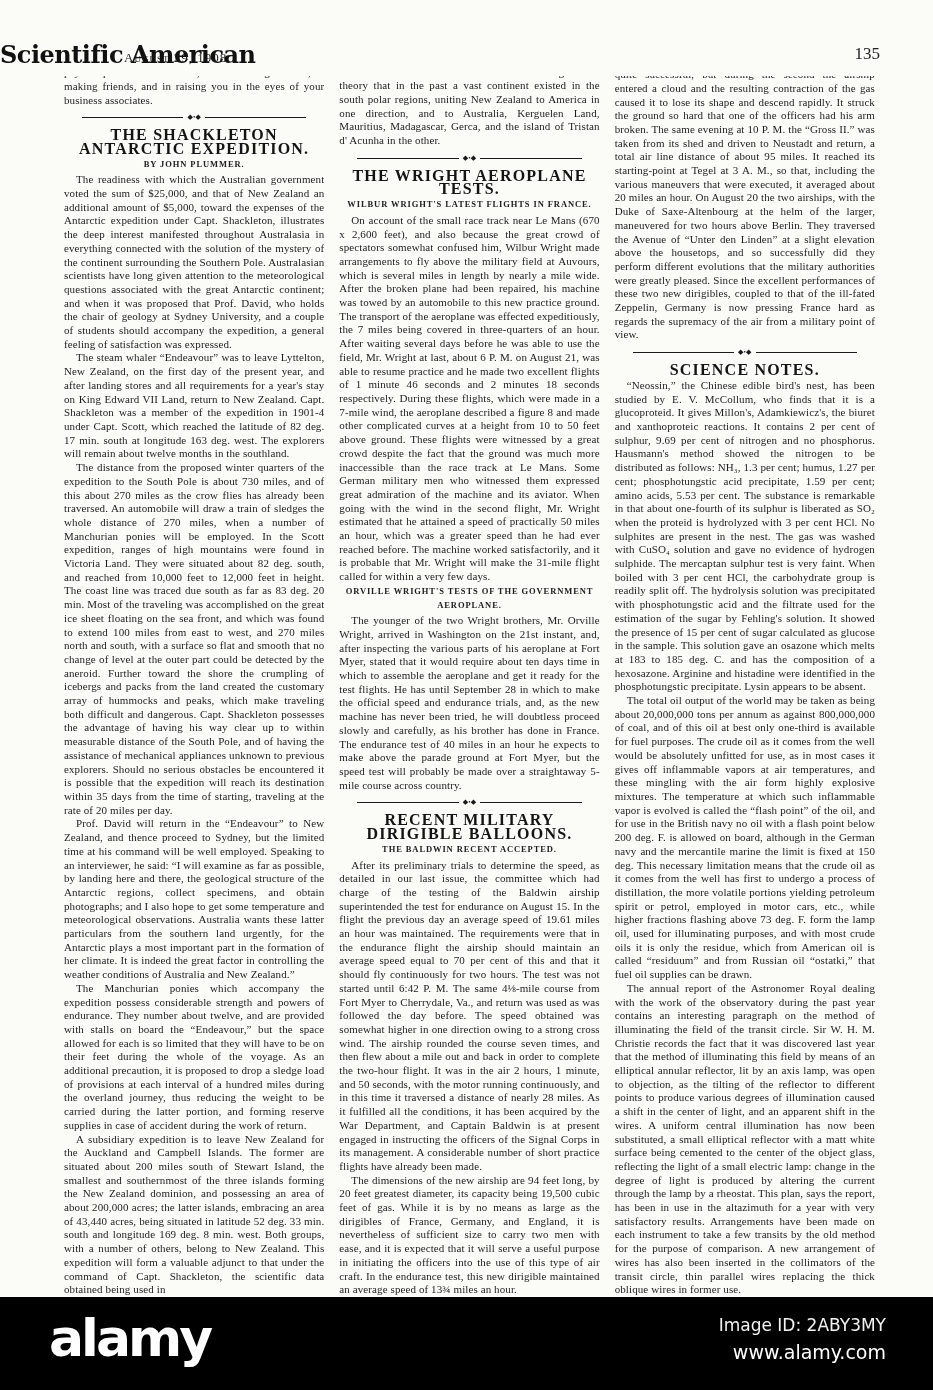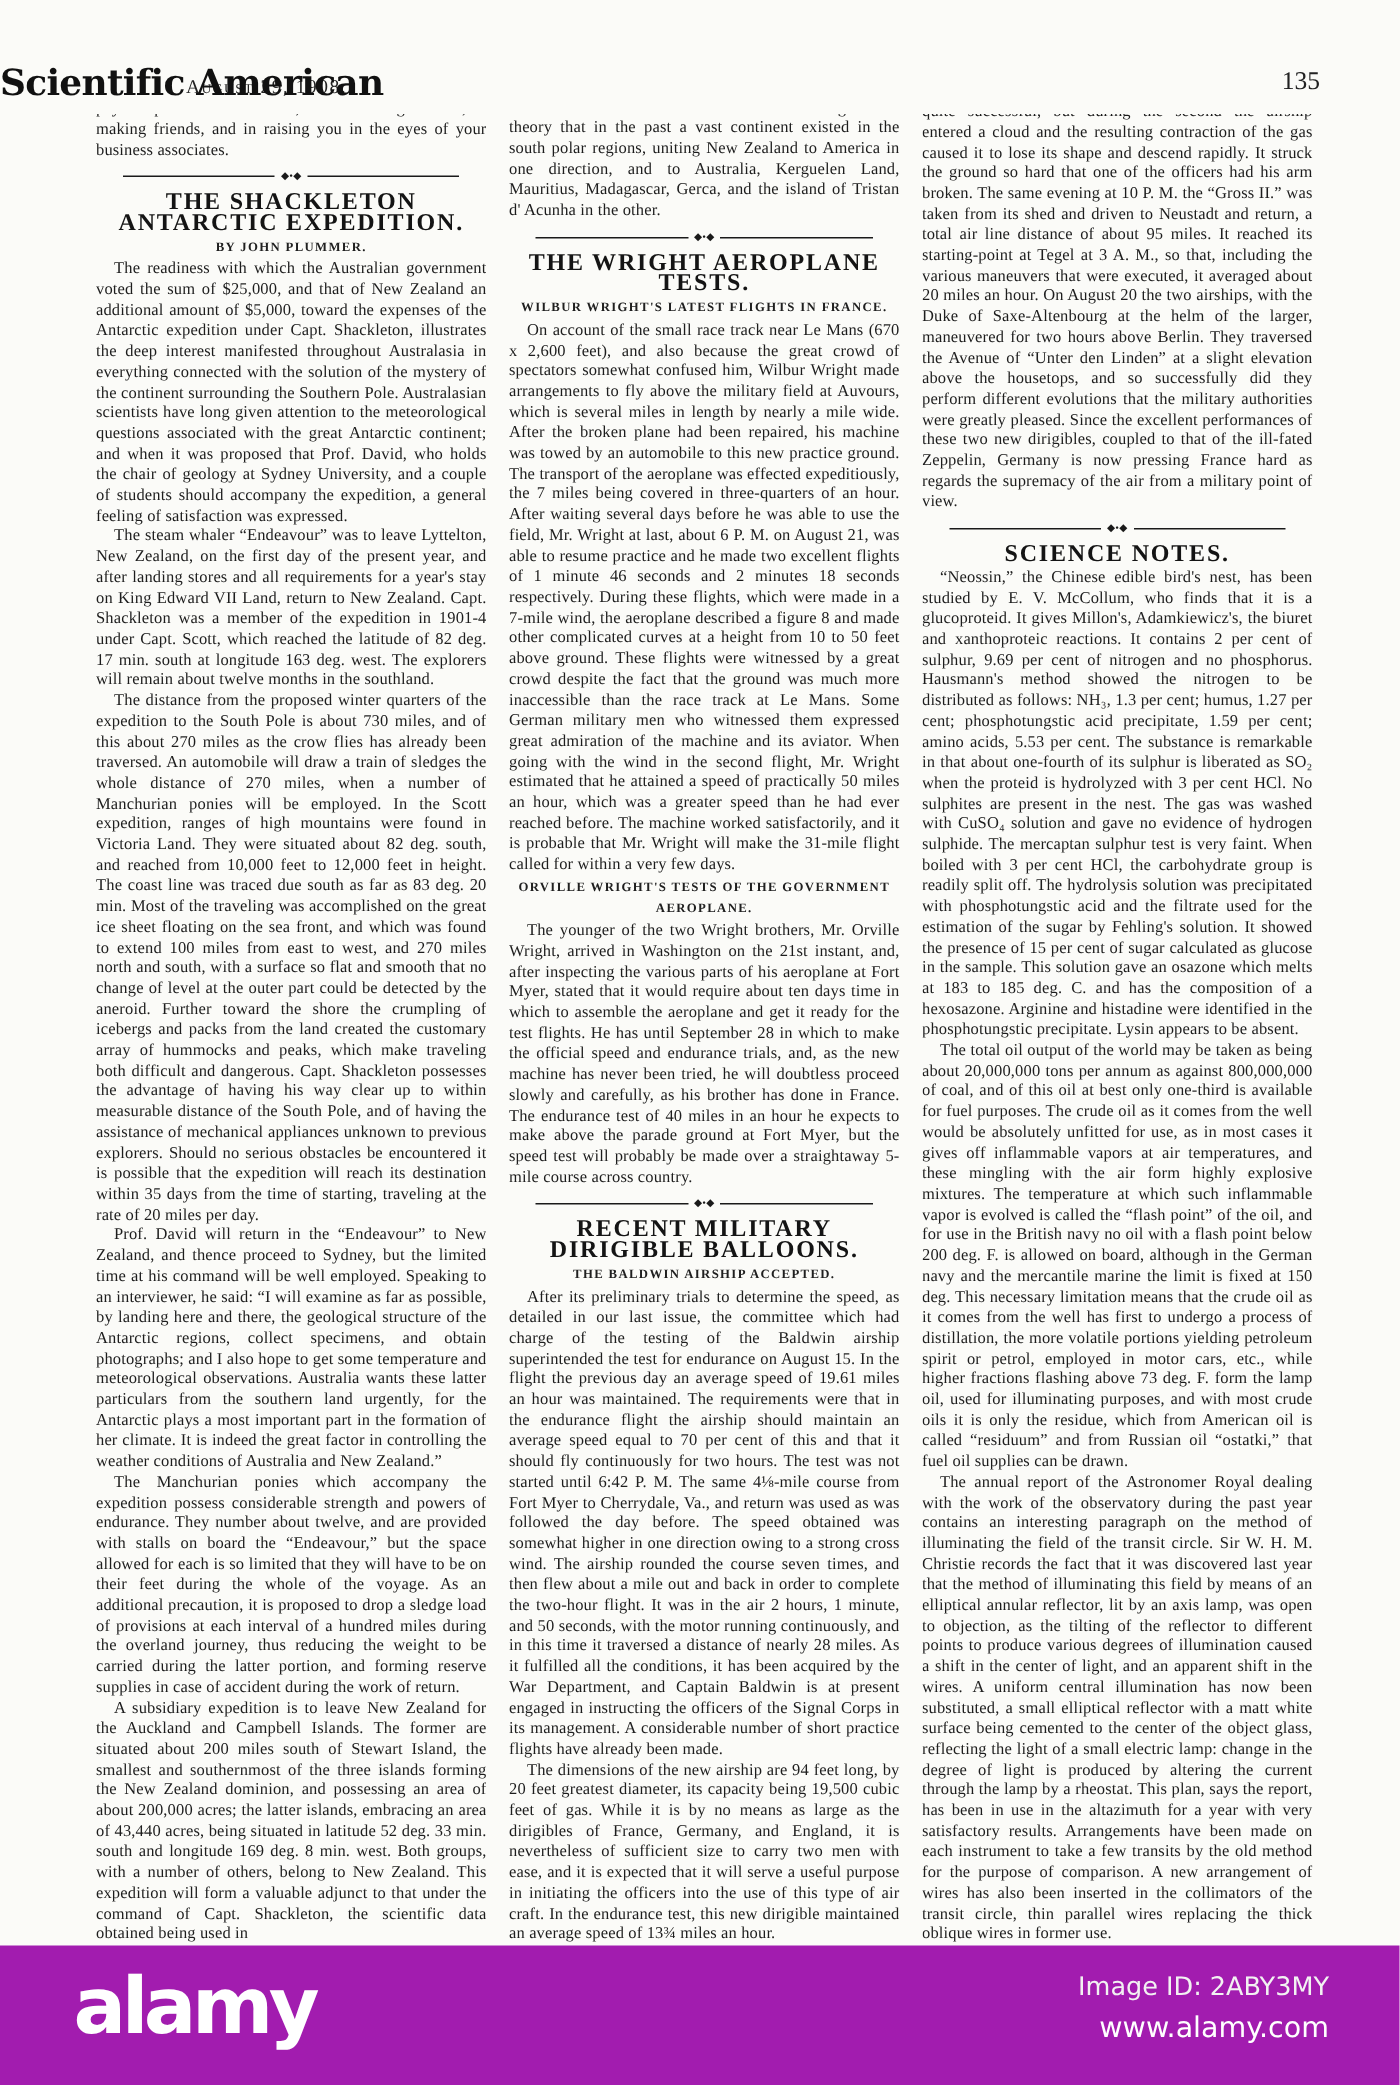--- a/index.html
+++ b/index.html
@@ -25,21 +25,21 @@
   .paragraph.no-indent{text-indent:0;}
   .heading{text-align:center;font-weight:bold;font-size:16px;letter-spacing:1.2px;
            margin:3px 0 2px 0;text-indent:0;color:#141414;}
   .subheading{text-align:center;font-size:8.5px;letter-spacing:0.9px;margin:1px 0 2px 0;
               text-indent:0;color:#202020;font-weight:600;}
   .divider{display:flex;align-items:center;height:15px;margin:3px 18px 2px 18px;text-indent:0;}
   .divider .dline{flex:1 1 auto;height:1px;background:#1a1a1a;}
   .divider .dorn{flex:0 0 auto;padding:0 4px;font-size:7px;color:#1a1a1a;line-height:1;}
 
   
-  .footer{position:absolute;left:0;right:0;top:1297px;height:93px;background:#a21caf;
+  .footer{position:absolute;left:0;right:0;top:1297px;height:93px;background:#000000;
           font-family:"DejaVu Sans",sans-serif;color:#fff;}
   .f-logo{position:absolute;left:49px;top:8px;font-size:52px;font-weight:bold;
           letter-spacing:-3px;line-height:1.3;color:#fff;}
   .f-right{position:absolute;right:47px;top:18px;text-align:right;}
   .f-id{font-size:17px;font-weight:400;color:#f2f2f2;margin-bottom:6px;}
   .f-url{font-size:19px;font-weight:normal;color:#fff;}
 </style>
 </head>
 <body>
 
@@ -79,21 +79,21 @@
         <div class="subheading">WILBUR WRIGHT'S LATEST FLIGHTS IN FRANCE.</div>
         <div class="paragraph">On account of the small race track near Le Mans (670 x 2,600 feet), and also because the great crowd of spectators somewhat confused him, Wilbur Wright made arrangements to fly above the military field at Auvours, which is several miles in length by nearly a mile wide.  After the broken plane had been repaired, his machine was towed by an automobile to this new practice ground.  The transport of the aeroplane was effected expeditiously, the 7 miles being covered in three-quarters of an hour.  After waiting several days before he was able to use the field, Mr. Wright at last, about 6 P. M. on August 21, was able to resume practice and he made two excellent flights of 1 minute 46 seconds and 2 minutes 18 seconds respectively.  During these flights, which were made in a 7-mile wind, the aeroplane described a figure 8 and made other complicated curves at a height from 10 to 50 feet above ground.  These flights were witnessed by a great crowd despite the fact that the ground was much more inaccessible than the race track at Le Mans.  Some German military men who witnessed them expressed great admiration of the machine and its aviator.  When going with the wind in the second flight, Mr. Wright estimated that he attained a speed of practically 50 miles an hour, which was a greater speed than he had ever reached before.  The machine worked satisfactorily, and it is probable that Mr. Wright will make the 31-mile flight called for within a very few days.</div>
         <div class="subheading">ORVILLE WRIGHT'S TESTS OF THE GOVERNMENT AEROPLANE.</div>
         <div class="paragraph">The younger of the two Wright brothers, Mr. Orville Wright, arrived in Washington on the 21st instant, and, after inspecting the various parts of his aeroplane at Fort Myer, stated that it would require about ten days time in which to assemble the aeroplane and get it ready for the test flights.  He has until September 28 in which to make the official speed and endurance trials, and, as the new machine has never been tried, he will doubtless proceed slowly and carefully, as his brother has done in France.  The endurance test of 40 miles in an hour he expects to make above the parade ground at Fort Myer, but the speed test will probably be made over a straightaway 5-mile course across country.</div>
         <div class="divider">
           <span class="dline"></span>
           <span class="dorn">◆•◆</span>
           <span class="dline"></span>
         </div>
         <div class="heading">RECENT MILITARY DIRIGIBLE BALLOONS.</div>
-        <div class="subheading">THE BALDWIN AIRSHIP ACCEPTED.</div>
+        <div class="subheading">THE BALDWIN RECENT ACCEPTED.</div>
         <div class="paragraph">After its preliminary trials to determine the speed, as detailed in our last issue, the committee which had charge of the testing of the Baldwin airship superintended the test for endurance on August 15.  In the flight the previous day an average speed of 19.61 miles an hour was maintained.  The requirements were that in the endurance flight the airship should maintain an average speed equal to 70 per cent of this and that it should fly continuously for two hours.  The test was not started until 6:42 P. M.  The same 4⅛-mile course from Fort Myer to Cherrydale, Va., and return was used as was followed the day before.  The speed obtained was somewhat higher in one direction owing to a strong cross wind.  The airship rounded the course seven times, and then flew about a mile out and back in order to complete the two-hour flight.  It was in the air 2 hours, 1 minute, and 50 seconds, with the motor running continuously, and in this time it traversed a distance of nearly 28 miles.  As it fulfilled all the conditions, it has been acquired by the War Department, and Captain Baldwin is at present engaged in instructing the officers of the Signal Corps in its management.  A considerable number of short practice flights have already been made.</div>
         <div class="paragraph">The dimensions of the new airship are 94 feet long, by 20 feet greatest diameter, its capacity being 19,500 cubic feet of gas.  While it is by no means as large as the dirigibles of France, Germany, and England, it is nevertheless of sufficient size to carry two men with ease, and it is expected that it will serve a useful purpose in initiating the officers into the use of this type of air craft.  In the endurance test, this new dirigible maintained an average speed of 13¾ miles an hour.</div>
       </div>
       <div class="column">
         <div class="paragraph no-indent">army have been experimenting with the two new military dirigibles which Germany has recently had constructed—the “Parseval,” and the “Gross II.,” the latter of which is considerably smaller than the former. On August 14 the “Parseval” made a 2¾-hour flight, during which it circled completely around the city of Berlin.  On August 17 it made two more ascents in the morning.  The first was quite successful, but during the second the airship entered a cloud and the resulting contraction of the gas caused it to lose its shape and descend rapidly.  It struck the ground so hard that one of the officers had his arm broken.  The same evening at 10 P. M. the “Gross II.” was taken from its shed and driven to Neustadt and return, a total air line distance of about 95 miles.  It reached its starting-point at Tegel at 3 A. M., so that, including the various maneuvers that were executed, it averaged about 20 miles an hour.  On August 20 the two airships, with the Duke of Saxe-Altenbourg at the helm of the larger, maneuvered for two hours above Berlin.  They traversed the Avenue of “Unter den Linden” at a slight elevation above the housetops, and so successfully did they perform different evolutions that the military authorities were greatly pleased.  Since the excellent performances of these two new dirigibles, coupled to that of the ill-fated Zeppelin, Germany is now pressing France hard as regards the supremacy of the air from a military point of view.</div>
         <div class="divider">
           <span class="dline"></span>
           <span class="dorn">◆•◆</span>
           <span class="dline"></span>
         </div>

